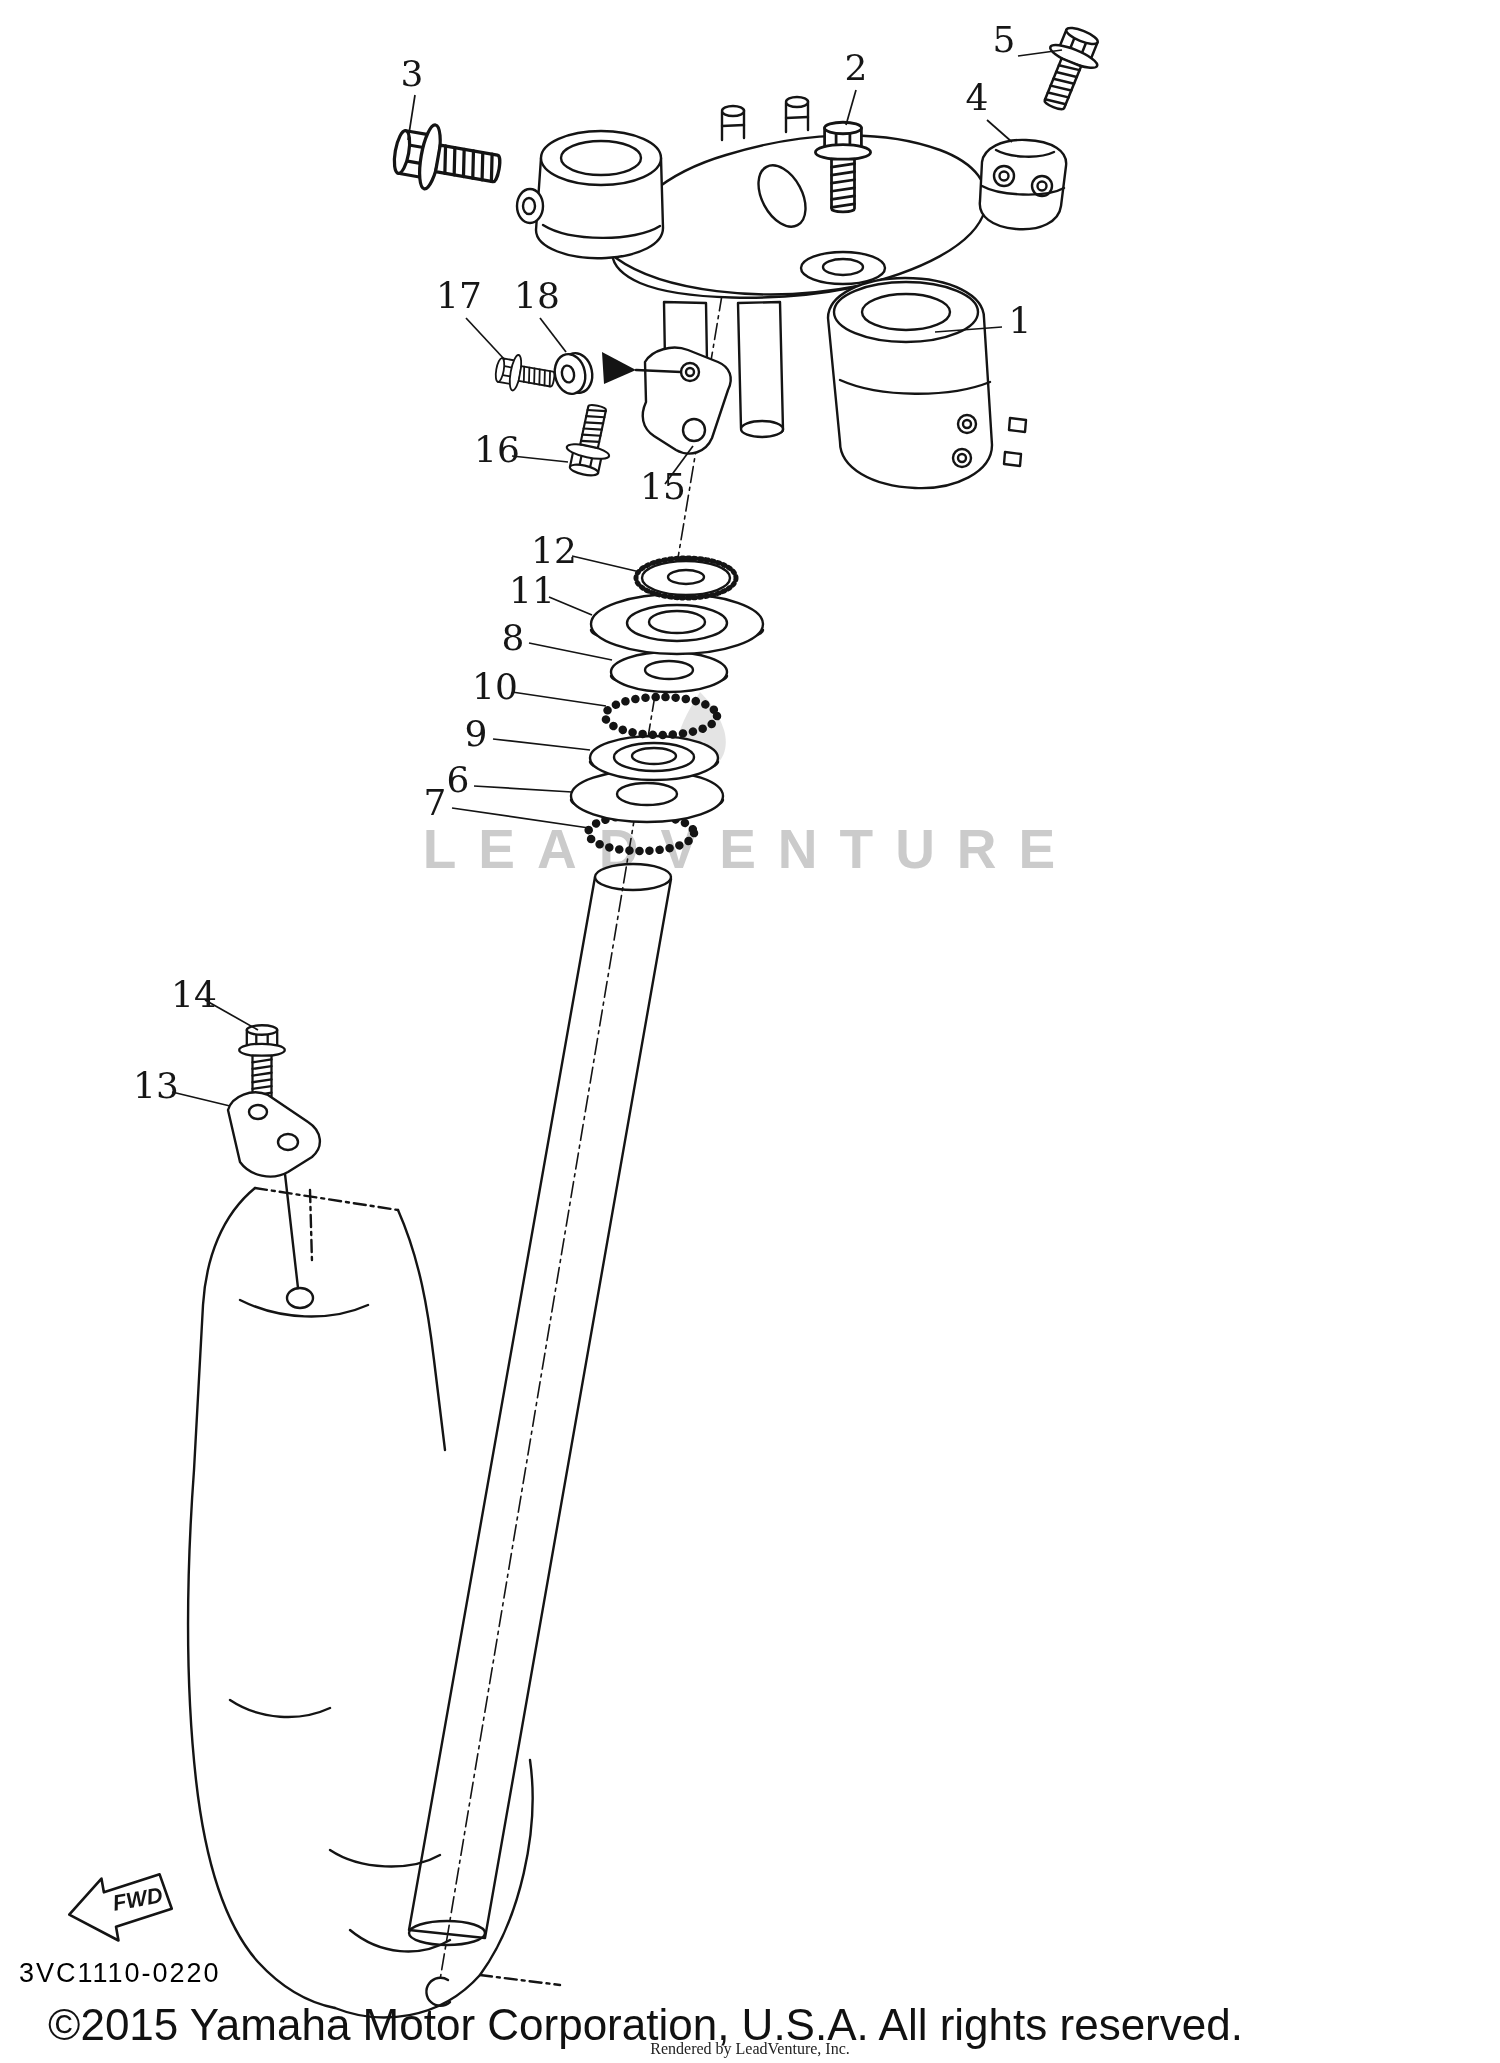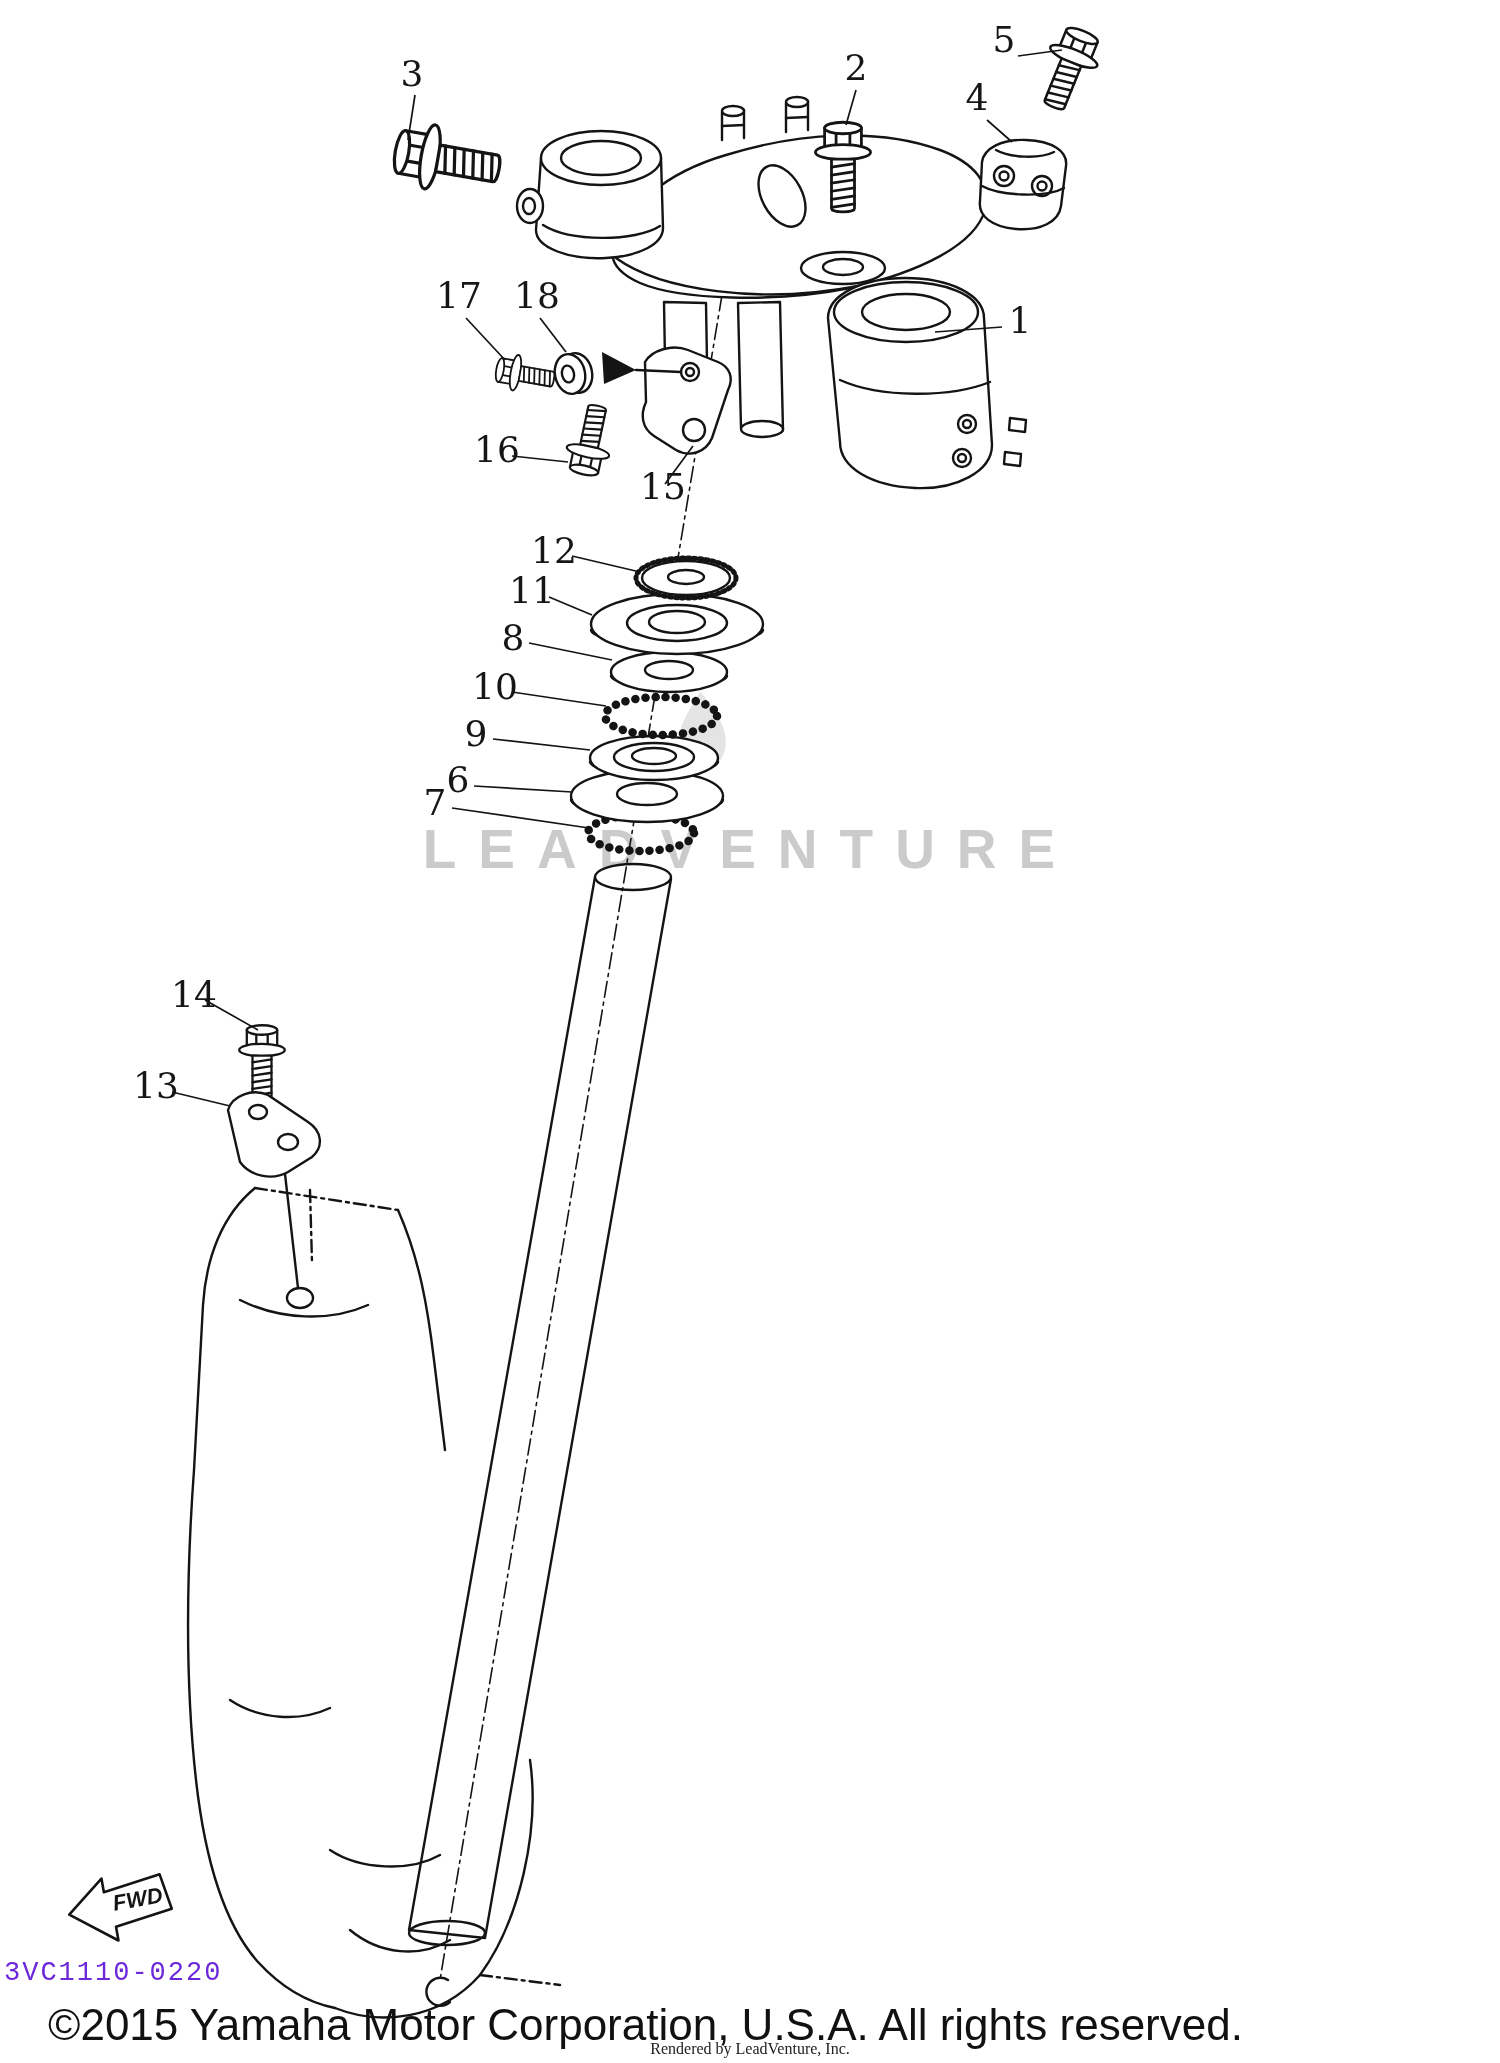--- a/index.html
+++ b/index.html
@@ -5,21 +5,21 @@
   html,body{margin:0;padding:0;background:#fff}
   .stage{position:relative;width:1500px;height:2063px;background:#fff;overflow:hidden;font-family:"Liberation Sans",sans-serif}
   .stage > svg{position:absolute;left:0;top:0}
   #art *{fill:none;stroke:#141414;stroke-width:2.4;stroke-linecap:round;stroke-linejoin:round}
   #leaders line{stroke:#141414;stroke-width:1.7}
   .callout{font-family:"DejaVu Serif",serif;font-size:36px;fill:#161616;text-anchor:middle}
   .wm-text{font-family:"Liberation Sans",sans-serif;font-weight:700;font-size:55px;letter-spacing:22px;fill:#cbcbcb;text-anchor:middle}
   .flame{fill:#d8d8d8;opacity:.7}
   .fwd-shape{fill:#fff;stroke:#141414;stroke-width:2.6;stroke-linejoin:round}
   .fwd-text{font-family:"Liberation Sans",sans-serif;font-weight:700;font-style:italic;font-size:22px;fill:#141414;text-anchor:middle}
-  .part-code{position:absolute;left:4px;top:1958px;font-family:Liberation Mono, monospace;font-size:27px;letter-spacing:2px;color:#6d28d9}
+  .part-code{position:absolute;left:19px;top:1958px;font-family:Liberation Sans, sans-serif;font-size:27px;letter-spacing:2px;color:#000000}
   .copyright{position:absolute;left:48px;top:2000px;font-size:44px;color:#111;white-space:nowrap;font-family:"Liberation Sans",sans-serif}
   .rendered{position:absolute;left:0;top:2040px;width:100%;text-align:center;font-size:16px;color:#222;font-family:Liberation Serif, serif}
 </style>
 </head>
 <body>
 
 <div class="stage">
   <svg width="1500" height="2063" viewBox="0 0 1500 2063" xmlns="http://www.w3.org/2000/svg" xmlns:xlink="http://www.w3.org/1999/xlink">
 
     <text class="wm-text" x="750" y="868">LEADVENTURE</text>

